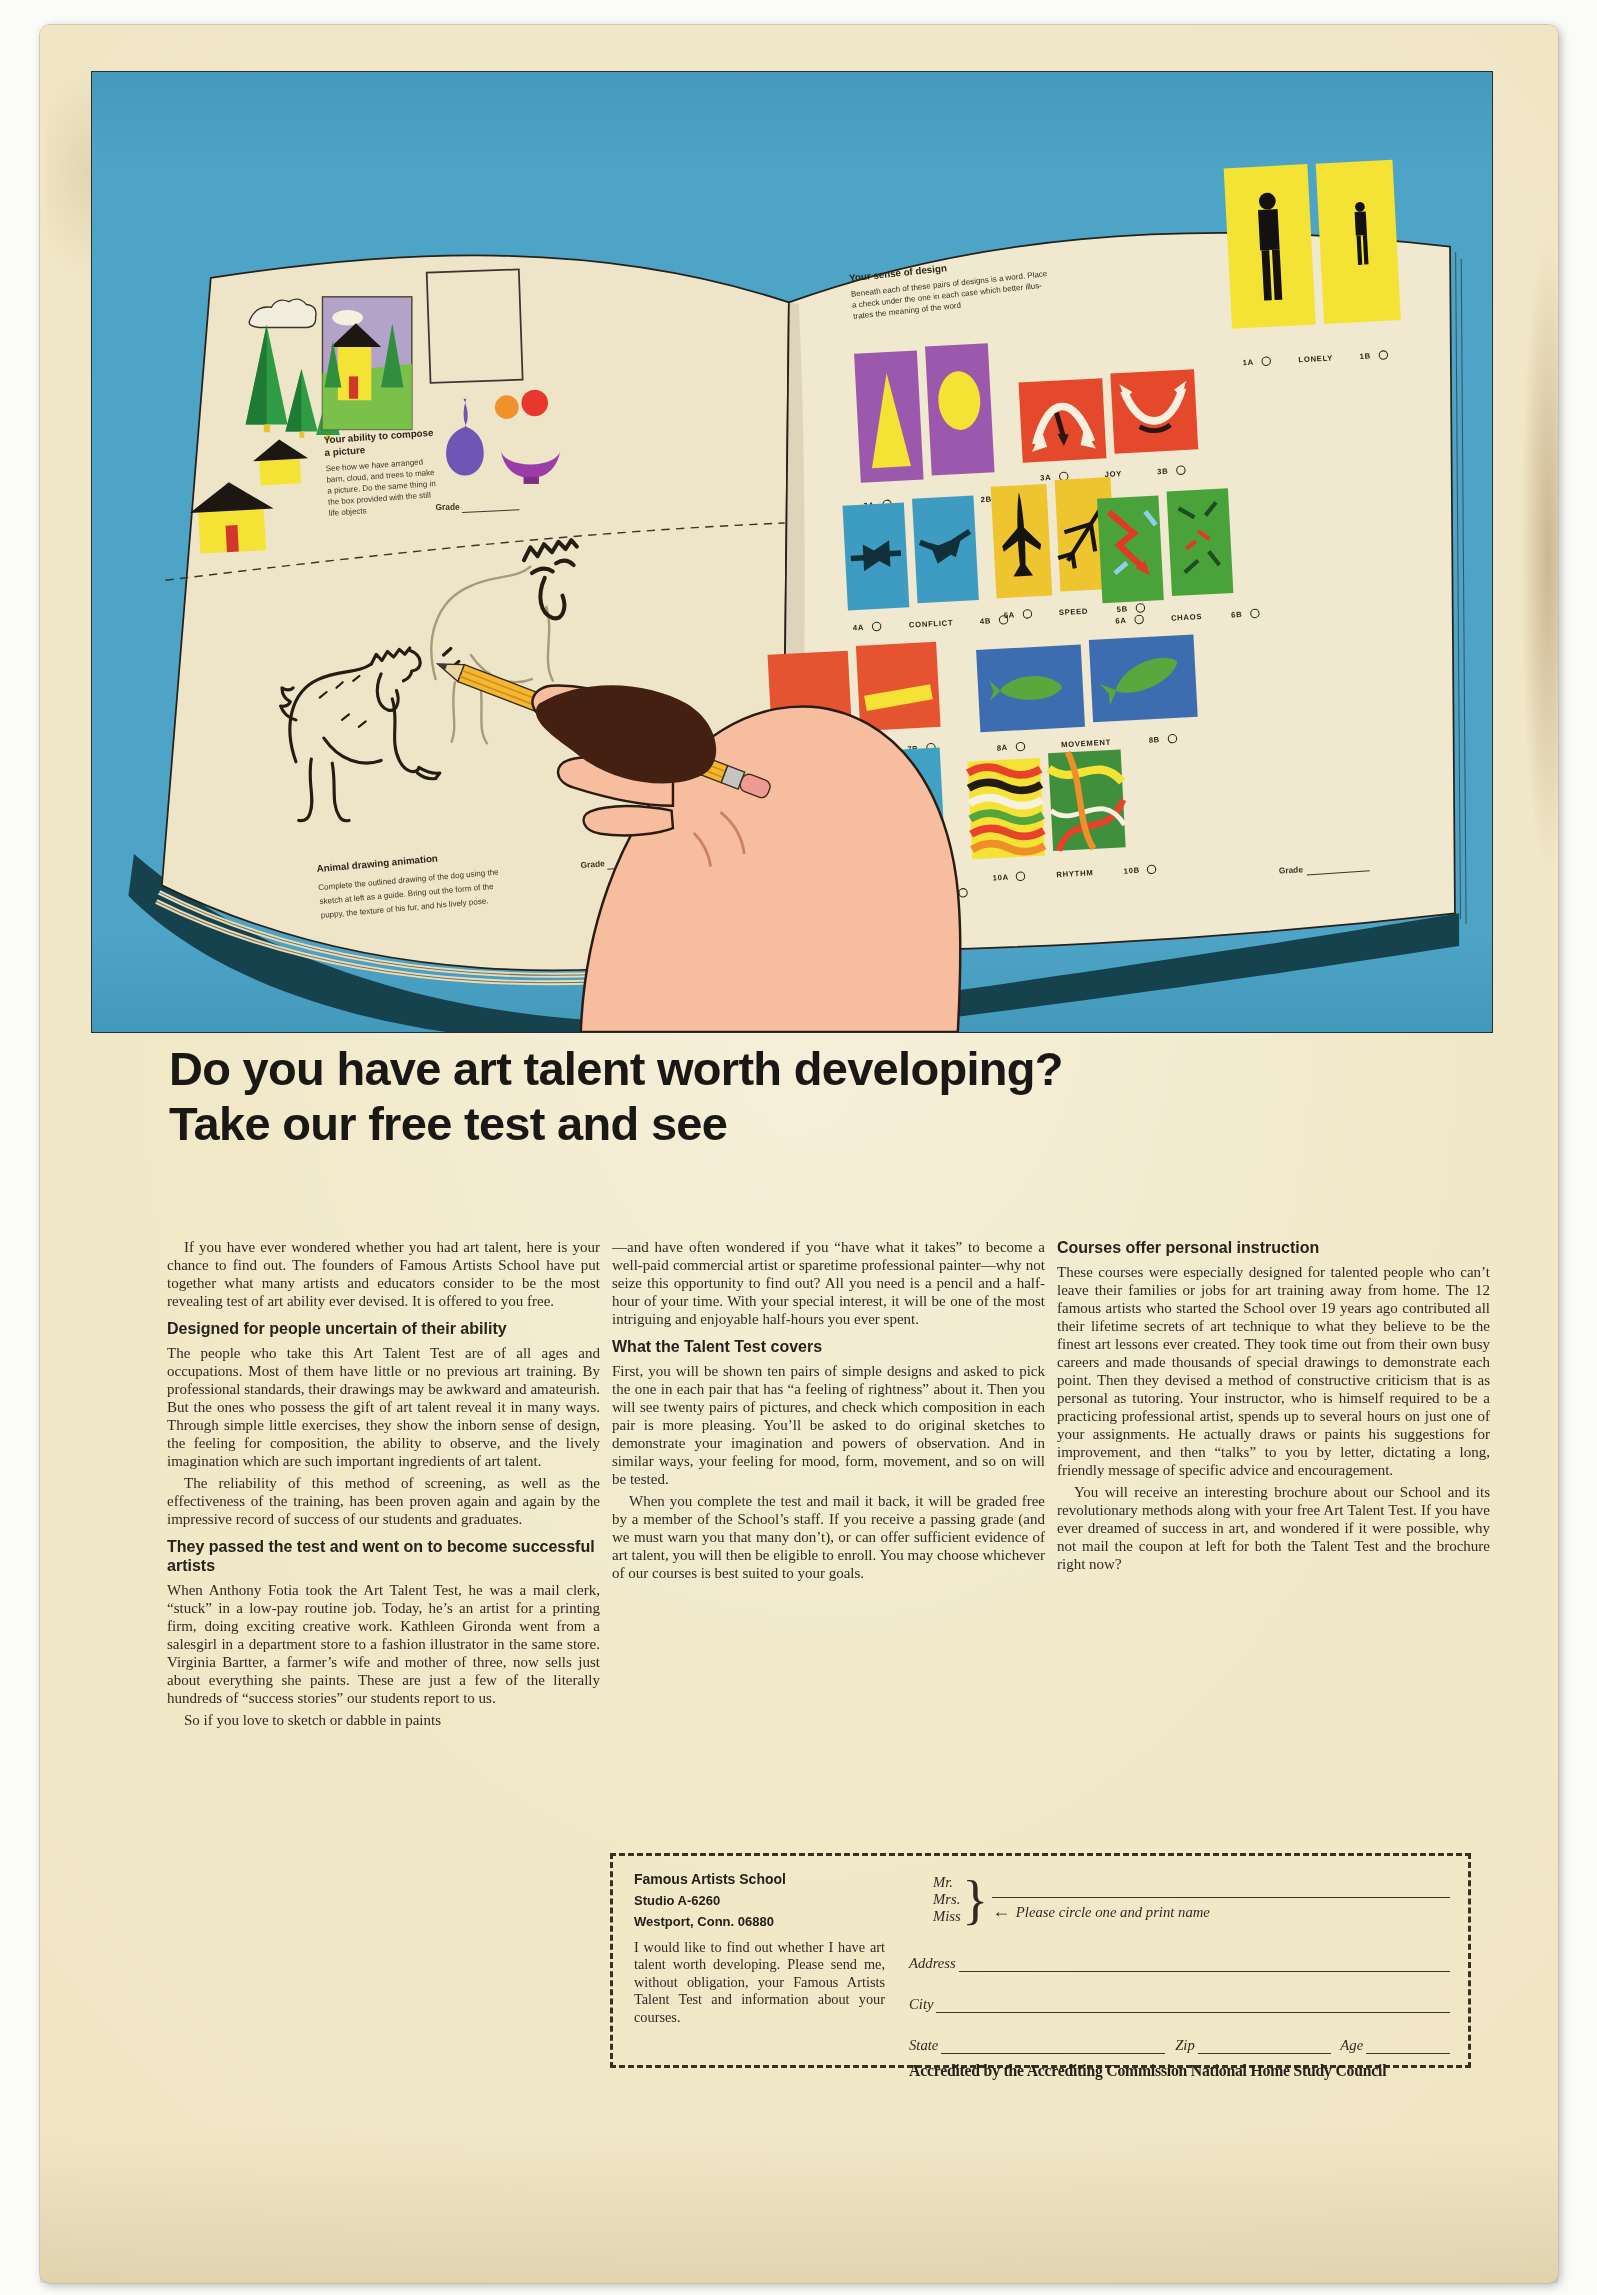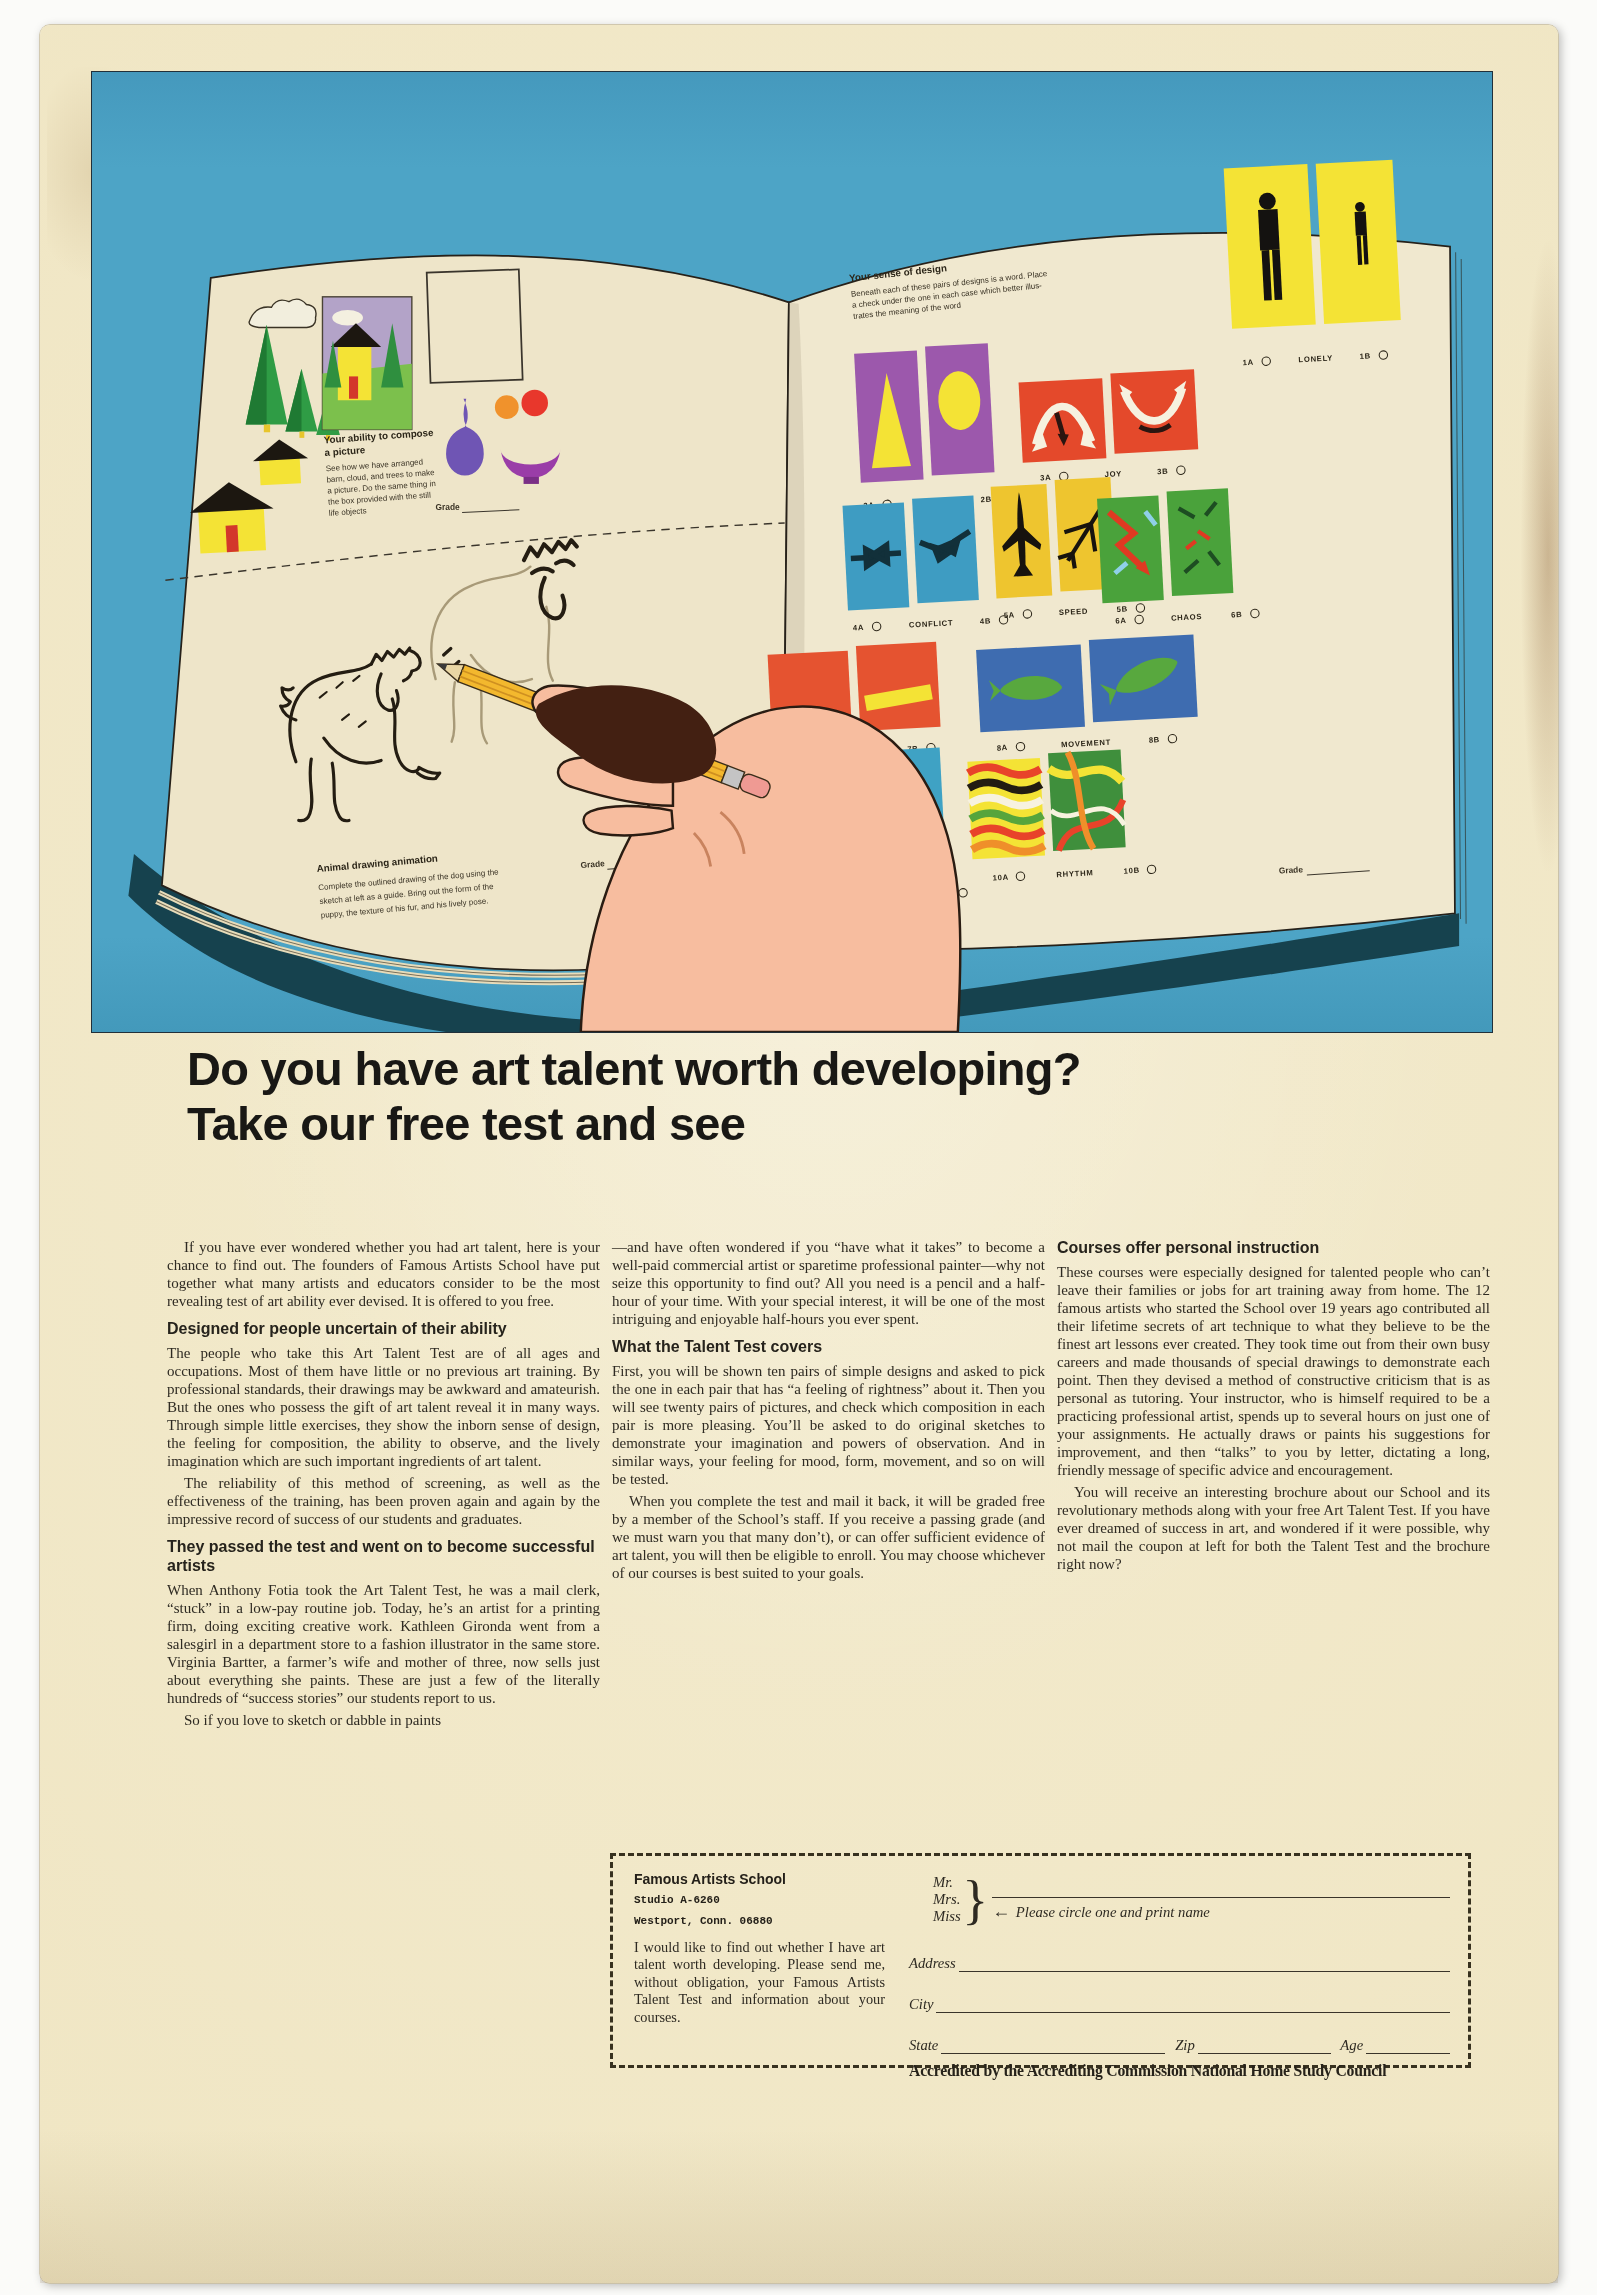--- a/index.html
+++ b/index.html
@@ -19,36 +19,36 @@
   .stain.top-left { left:7px; top:42px; width:182px; height:349px;
     background:radial-gradient(ellipse 50% 45% at 25% 30%, rgba(140,100,40,0.14), rgba(0,0,0,0) 70%); }
   .stain.bottom { left:0; bottom:0; width:100%; height:154px;
     background:linear-gradient(rgba(0,0,0,0), rgba(110,80,30,0.12)); }
 
   .illustration-panel {
     position:absolute; left:52px; top:47px; width:1400px; height:960px;
     background:linear-gradient(#4599bd, #4da4c6 10%, #4da4c6 90%, #4399bb);
     outline:1.4px solid #21303a;
   }
-  .headline { position:absolute; left:147px; top:1016px; width:1222px;
+  .headline { position:absolute; left:129px; top:1016px; width:1222px;
     font-family:"Liberation Sans", sans-serif; font-weight:700; font-size:47px; line-height:55px;
     color:#191815; letter-spacing:-0.7px; }
 
   .columns { position:absolute; left:127px; top:1213px; width:1326px; display:flex; gap:12px; }
   .col { width:433px; font-size:15px; line-height:18px; color:#2e2a22; text-align:justify; }
   .col p { margin-bottom:3.5px; }
   .col .indent { text-indent:17px; }
   .subhead { font-family:"Liberation Sans", sans-serif; font-weight:700; font-size:16px; line-height:19px;
     color:#26231c; margin:9px 0 6.3px 0; text-align:left; }
 
   .coupon { position:absolute; left:570px; top:1828px; width:861px; height:215px;
     border:3.5px dashed #37311f; padding:12.6px 18px 7px 21px; display:flex; gap:24px; color:#2e2a22; }
   .coupon-left { width:251px; flex:none; }
   .coupon-school { font-family:"Liberation Sans", sans-serif; font-weight:700; font-size:14px; line-height:21px; color:#242019; }
-  .coupon-studio, .coupon-addr { font-family:Liberation Mono, monospace; font-weight:700; font-size:11px; line-height:21px; color:#242019; }
+  .coupon-studio, .coupon-addr { font-family:Liberation Sans, sans-serif; font-weight:700; font-size:13px; line-height:21px; color:#242019; }
   .coupon-body { margin-top:7px; font-size:14.3px; line-height:17.5px; text-align:justify; }
   .coupon-right { flex:1; position:relative; font-style:italic; font-size:14.7px; }
   .titles-row { display:flex; align-items:center; }
   .titles-stack { line-height:17px;margin-left:24px; }
   .brace { font-size:54px; font-style:normal; font-weight:300; margin:0 4.2px 0 1.4px; color:#2e2a22; }
   .name-area { flex:1; padding-top:2.8px; }
   .write-line { border-bottom:1.4px solid #3a342a; height:18px; }
   .circle-note { margin-top:2.8px; font-size:14.7px; }
   .arrow-glyph { font-style:normal; font-size:18px; margin-right:5.6px; }
   .field-row { display:flex; align-items:flex-end; margin-top:24px; }

